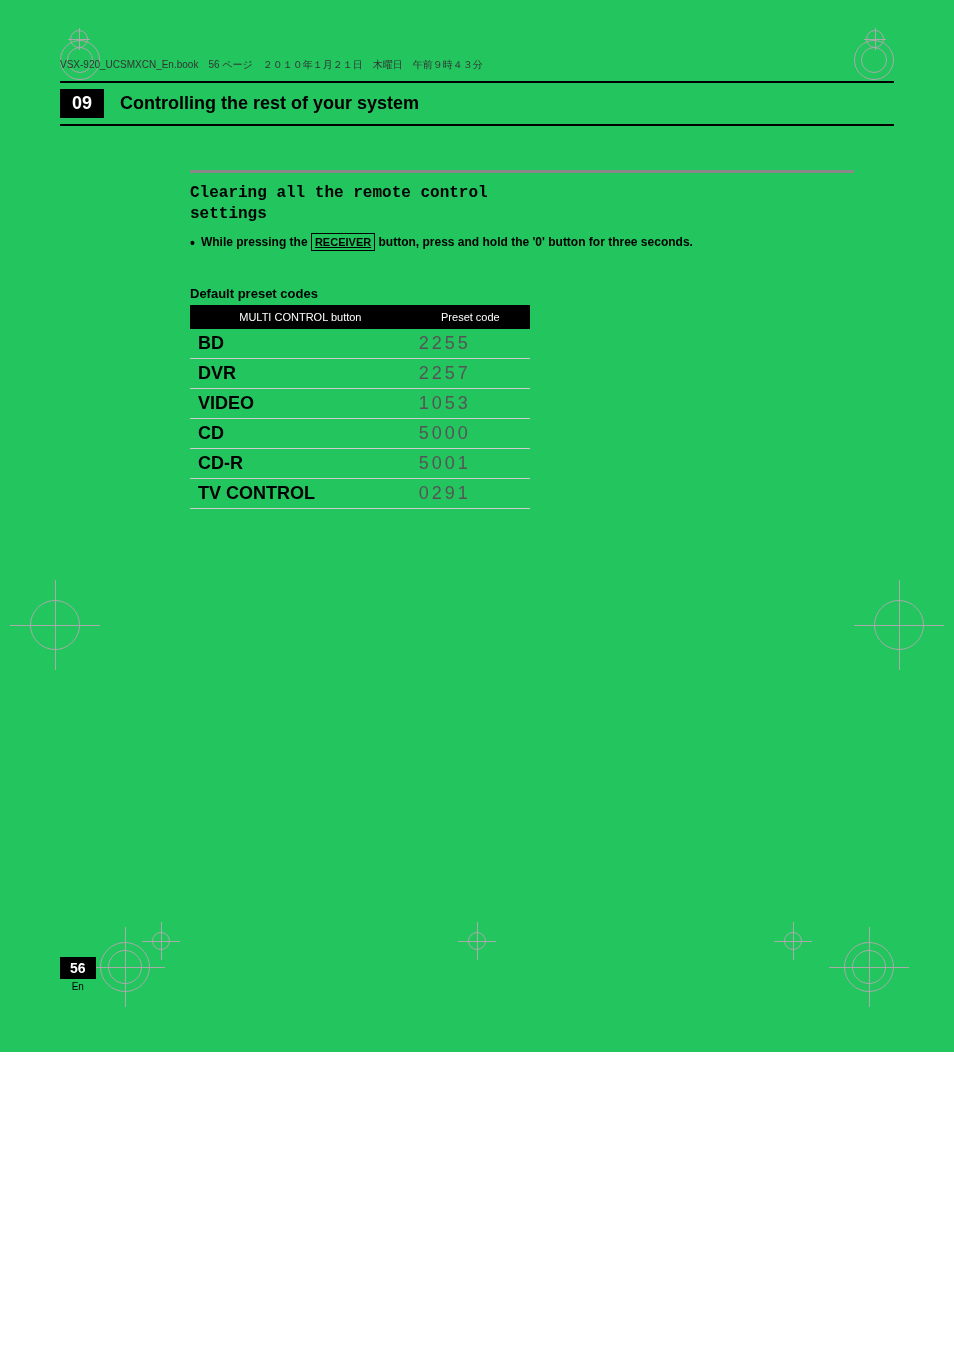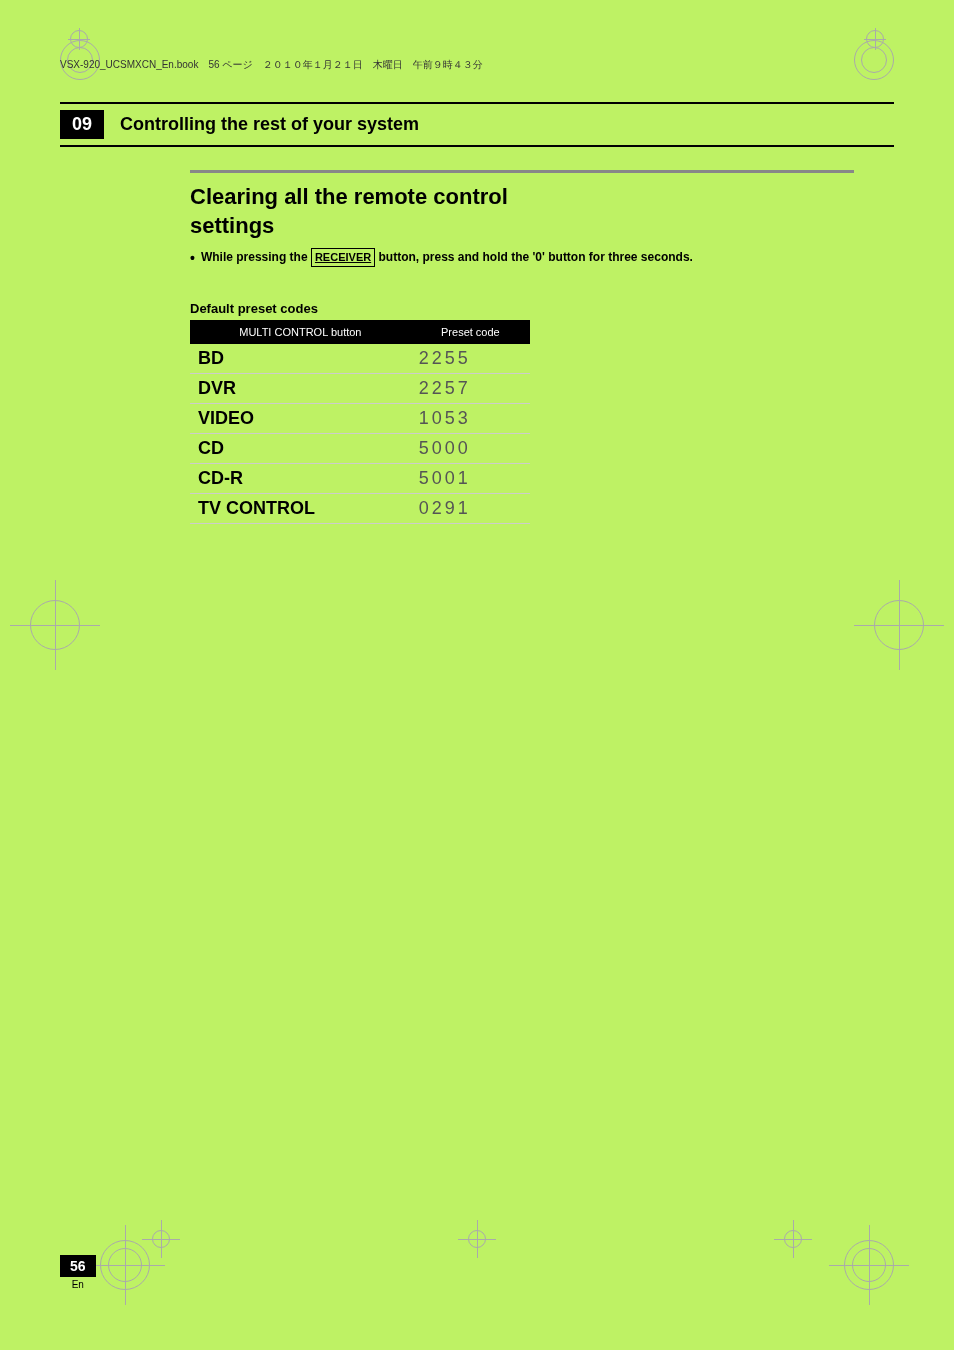--- a/index.html
+++ b/index.html
@@ -12,43 +12,43 @@
       width: 954px;
       height: 1350px;
       background: #ffffff;
       font-family: 'Times New Roman', Times, serif;
       position: relative;
       overflow: hidden;
     }
 
     .page {
       width: 954px;
-      height: 1350px;
+      height: 1052px;
       position: relative;
-      background: #bef264;
+      background: #22c55e;
     }
 
     
     .header-meta {
       position: absolute;
       top: 58px;
       left: 60px;
       right: 60px;
       font-size: 10px;
       color: #333;
       font-family: Arial, sans-serif;
       display: flex;
       align-items: center;
       gap: 10px;
     }
 
     
     .chapter-header {
       position: absolute;
-      top: 102px;
+      top: 81px;
       left: 60px;
       right: 60px;
       display: flex;
       align-items: center;
       border-top: 2px solid #000;
       border-bottom: 2px solid #000;
       padding: 6px 0;
     }
 
     .chapter-number {
@@ -77,23 +77,23 @@
     }
 
     
     .section-header {
       border-top: 3px solid #888;
       padding-top: 10px;
       margin-bottom: 8px;
     }
 
     .section-title {
-      font-size: 22px;
-      font-weight: bold;
-      font-family: Liberation Sans, sans-serif;
+      font-size: 16px;
+      font-weight: bold;
+      font-family: Liberation Mono, monospace;
       line-height: 1.3;
       color: #000;
       margin-bottom: 8px;
     }
 
     .section-description {
       font-size: 12px;
       font-family: Arial, sans-serif;
       color: #000;
       line-height: 1.5;

